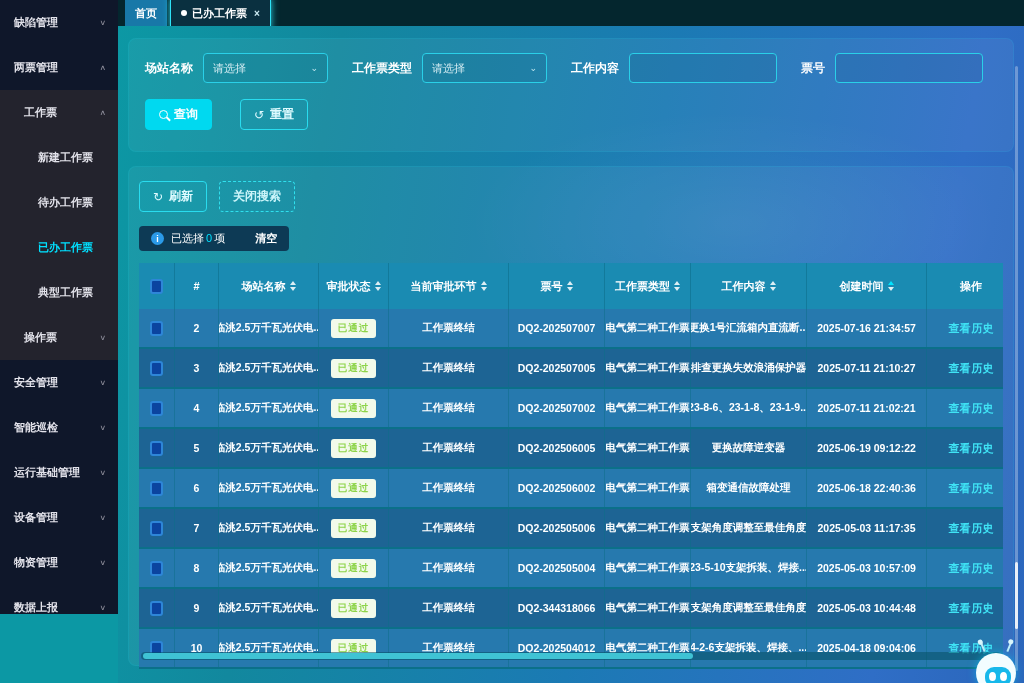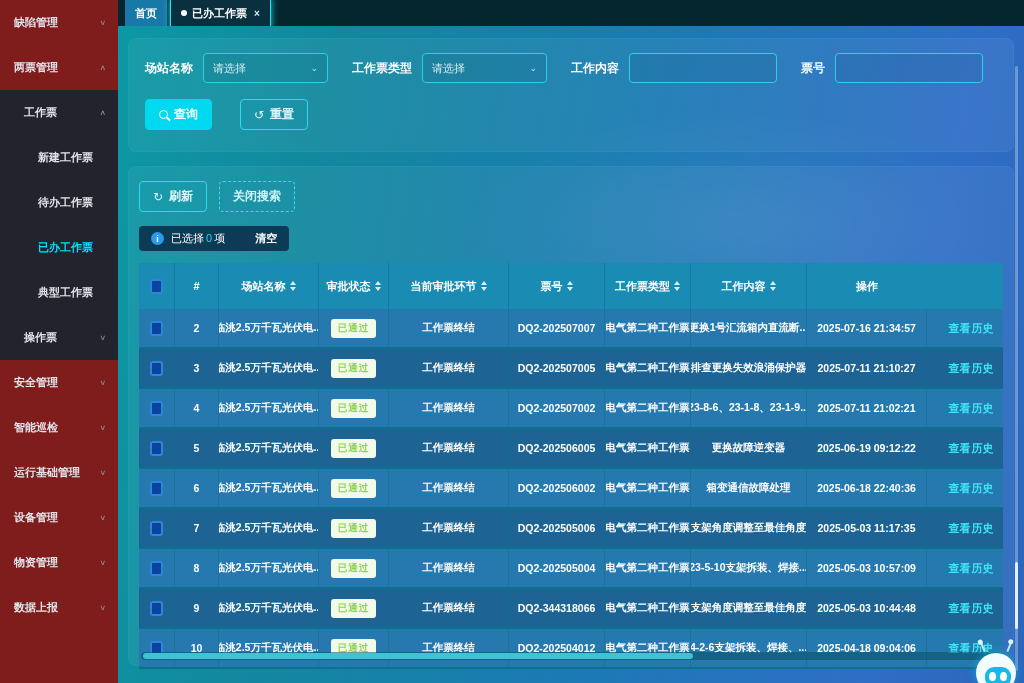--- a/index.html
+++ b/index.html
@@ -1,22 +1,22 @@
 <!DOCTYPE html>
 <html><head>
 <meta charset="utf-8">
 <style>
   * { margin:0; padding:0; box-sizing:border-box; }
   html,body { width:1024px; height:683px; overflow:hidden;
     font-family:"Liberation Sans","DejaVu Sans",sans-serif; }
   body { position:relative; background:#0c98a4; }
 
   
-  .sidebar { position:absolute; left:0; top:0; width:118px; height:683px;
-    background:#7f1d1d; z-index:5; }
+  .sidebar { position:absolute; left:0; top:0; width:118px; height:614px;
+    background:#0f172a; z-index:5; }
   .side-item { height:45px; display:flex; align-items:center;
     justify-content:space-between; padding:0 12px 0 14px; color:#e2e2ea;
     font-size:11px; font-weight:bold; cursor:pointer; white-space:nowrap; }
   .side-item.level-2 { padding-left:24px; }
   .side-item.level-3 { padding-left:38px; }
   .side-item.in-group { background:#23232d; }
   .side-item.active { color:#00e0ff; }
   .chev { color:#8f8f9c; font-size:9px; font-weight:normal; transform:scaleY(.8); }
 
   
@@ -290,20 +290,27 @@
               <span class="car-dn"></span>
             </span>
           </div>
           <div class="th">
             <span>工作内容</span>
             <span class="carets">
               <span class="car-up"></span>
               <span class="car-dn"></span>
             </span>
           </div>
+          <div class="th sorted">
+            <span>创建时间</span>
+            <span class="carets">
+              <span class="car-up"></span>
+              <span class="car-dn"></span>
+            </span>
+          </div>
           <div class="th">
             <span>操作</span>
           </div>
         </div>
       <div id="tbody">
           <div class="grid trow">
             <div class="td">
               <span class="checkbox"></span>
             </div>
             <div class="td">2</div>

